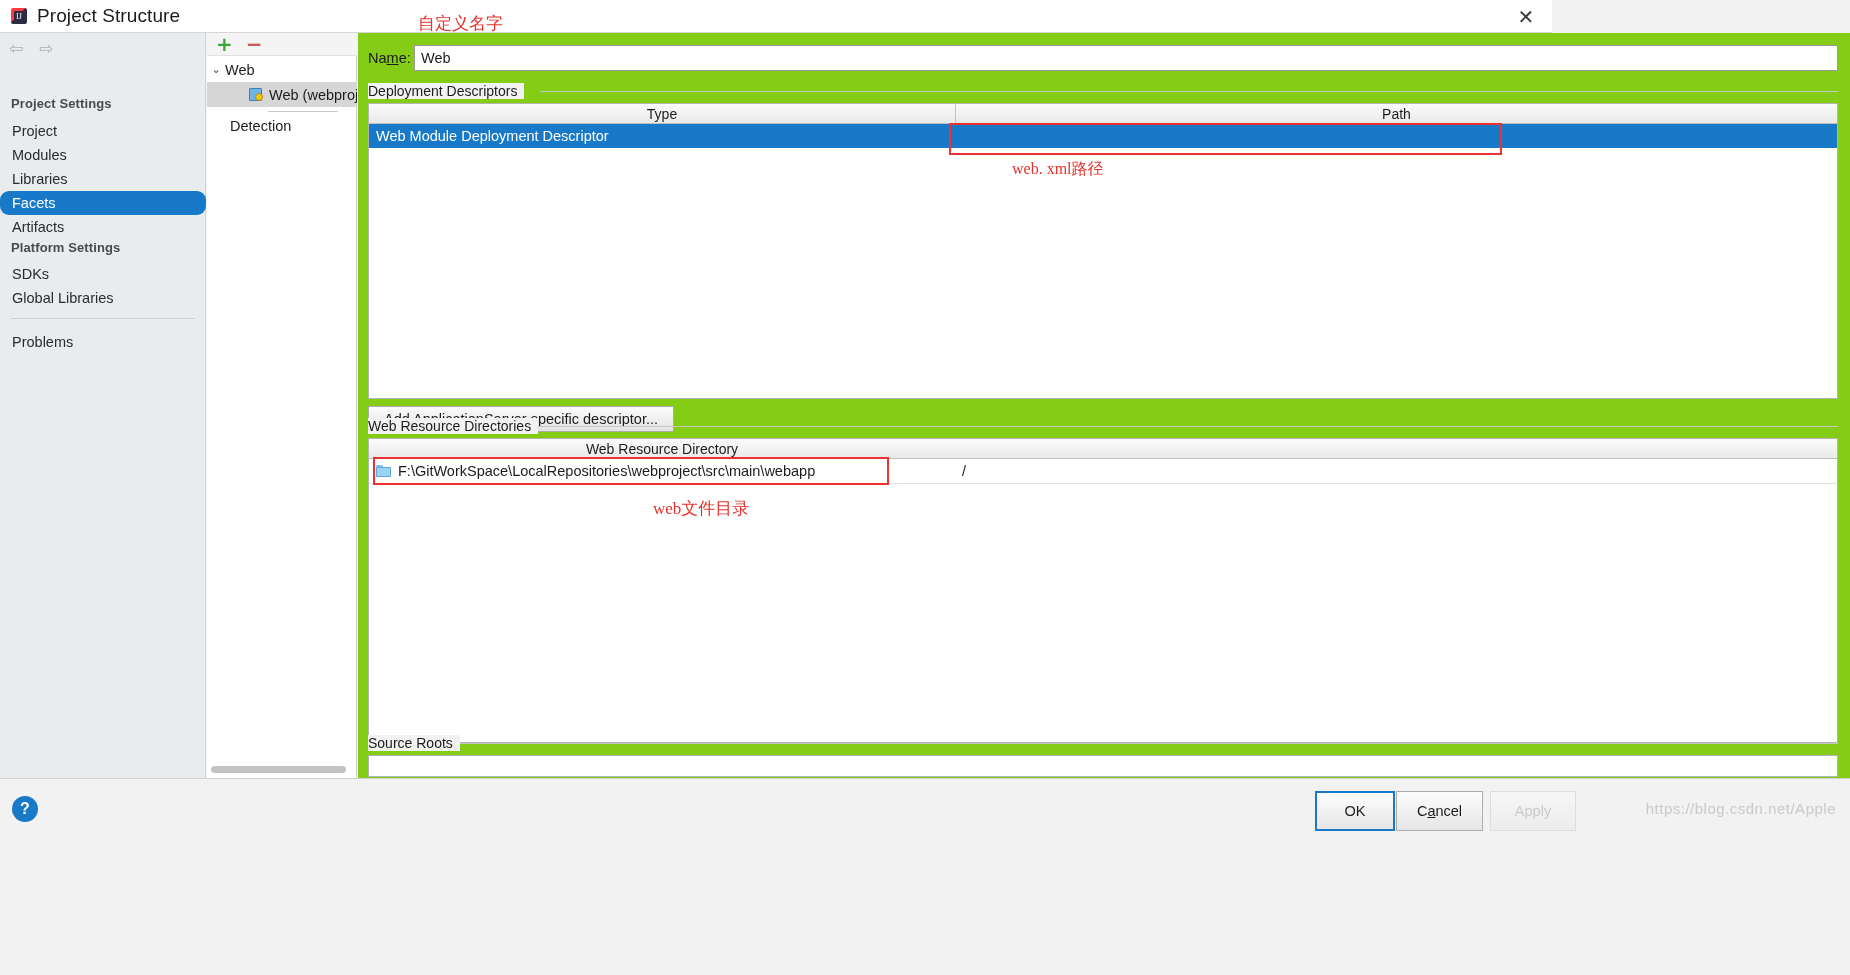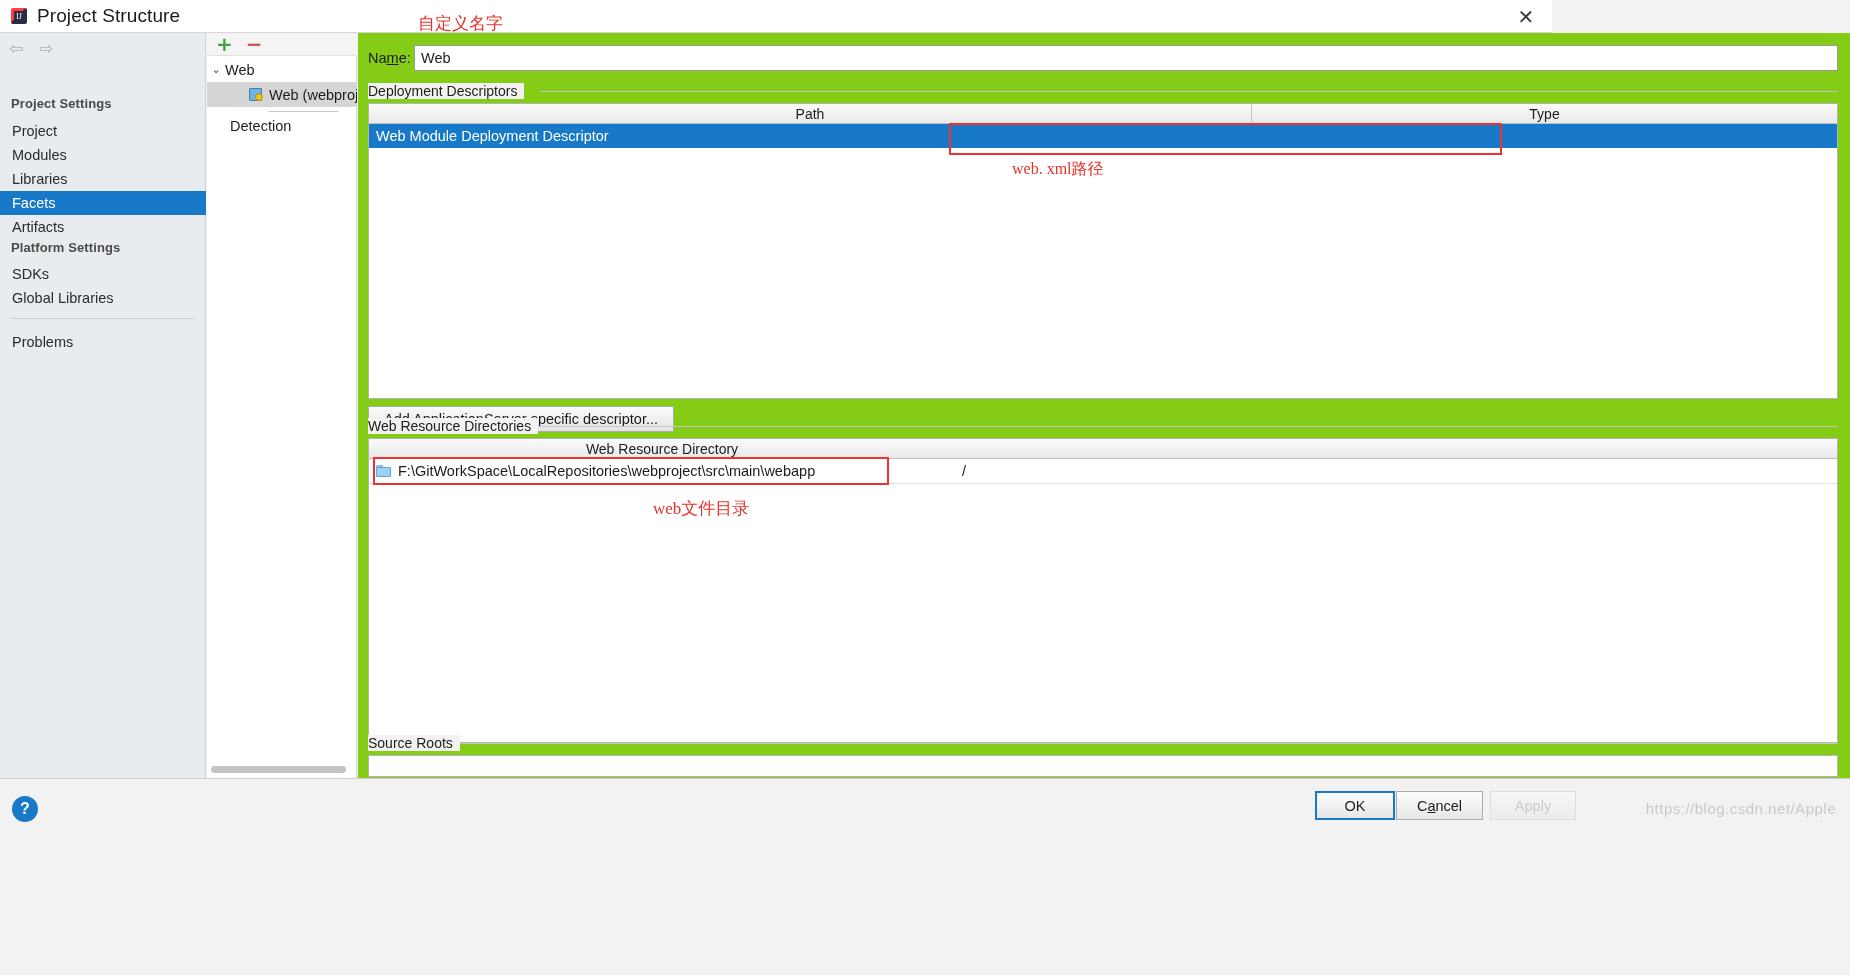--- a/index.html
+++ b/index.html
@@ -69,21 +69,21 @@
   .group-head {
     position: absolute; left: 11px; font-size: 13px; font-weight: bold; color: #4a4a4a;
     letter-spacing: 0.1px;
   }
   .nav-item {
     position: absolute; left: 0; width: 206px; height: 24px;
     display: flex; align-items: center;
     font-size: 14.5px; color: #2b2b2b;
     padding-left: 12px;
   }
-  .nav-item.selected { background: #1879c8; color: #ffffff; }
+  .nav-item.selected { background: #1879c8; color: #ffffff; border-radius: 9px; }
   .sidebar-divider {
     position: absolute; left: 11px; width: 184px; height: 1px; background: #c9cfd3;
   }
 
   
   .treepanel {
     position: absolute; left: 207px; top: 33px; width: 150px; height: 745px;
     background: #ffffff;
     border-right: 1px solid #cfd3d6;
   }
@@ -216,21 +216,21 @@
     position: absolute; left: 0; top: 778px; width: 1850px; height: 197px;
     background: #f2f2f2; border-top: 1px solid #d0d0d0;
   }
   .help-circle {
     position: absolute; left: 12px; top: 17px; width: 26px; height: 26px;
     border-radius: 50%; background: #1879c8; color: #ffffff;
     display: flex; align-items: center; justify-content: center;
     font-size: 16px; font-weight: bold;
   }
   .dlg-btn {
-    position: absolute; height: 29px;
+    position: absolute; height: 40px;
     background: linear-gradient(#fdfdfd,#e6e6e6);
     border: 1px solid #adadad;
     font-size: 14.5px; color: #1c1c1c;
     display: flex; align-items: center; justify-content: center;
   }
   .dlg-btn.default { border: 2px solid #1879c8; }
   .dlg-btn u { text-decoration: underline; }
   .watermark {
     position: absolute; right: 14px; top: 21px;
     font-size: 15px; color: #c9c9c9; letter-spacing: 0.5px;
@@ -318,22 +318,22 @@
         <span>Na</span><u>m</u><span>e:</span>
       </div>
       <input class="name-input" type="text" value="Web" style="">
     </div>
 
     <div class="section-label" style="left:10px; top:50px">Deployment Descriptors</div>
     <div class="section-rule" style="left:182px; top:58px; width:1298px"></div>
 
     <div class="table-box" style="left:10px; top:70px; width:1470px; height:296px">
       <div class="thead">
+        <div class="th" style="width:586px">Type</div>
         <div class="th" style="width:882px">Path</div>
-        <div class="th" style="width:586px">Type</div>
       </div>
       <div class="trow selected">
         <div class="td" style="width:586px">Web Module Deployment Descriptor</div>
       </div>
     </div>
 
     <div class="vtoolbar" style="left:1486px; top:76px">
       <div class="vt-icon vt-plus">+</div>
       <div class="vt-icon vt-minus">−</div>
       <div class="vt-icon">

